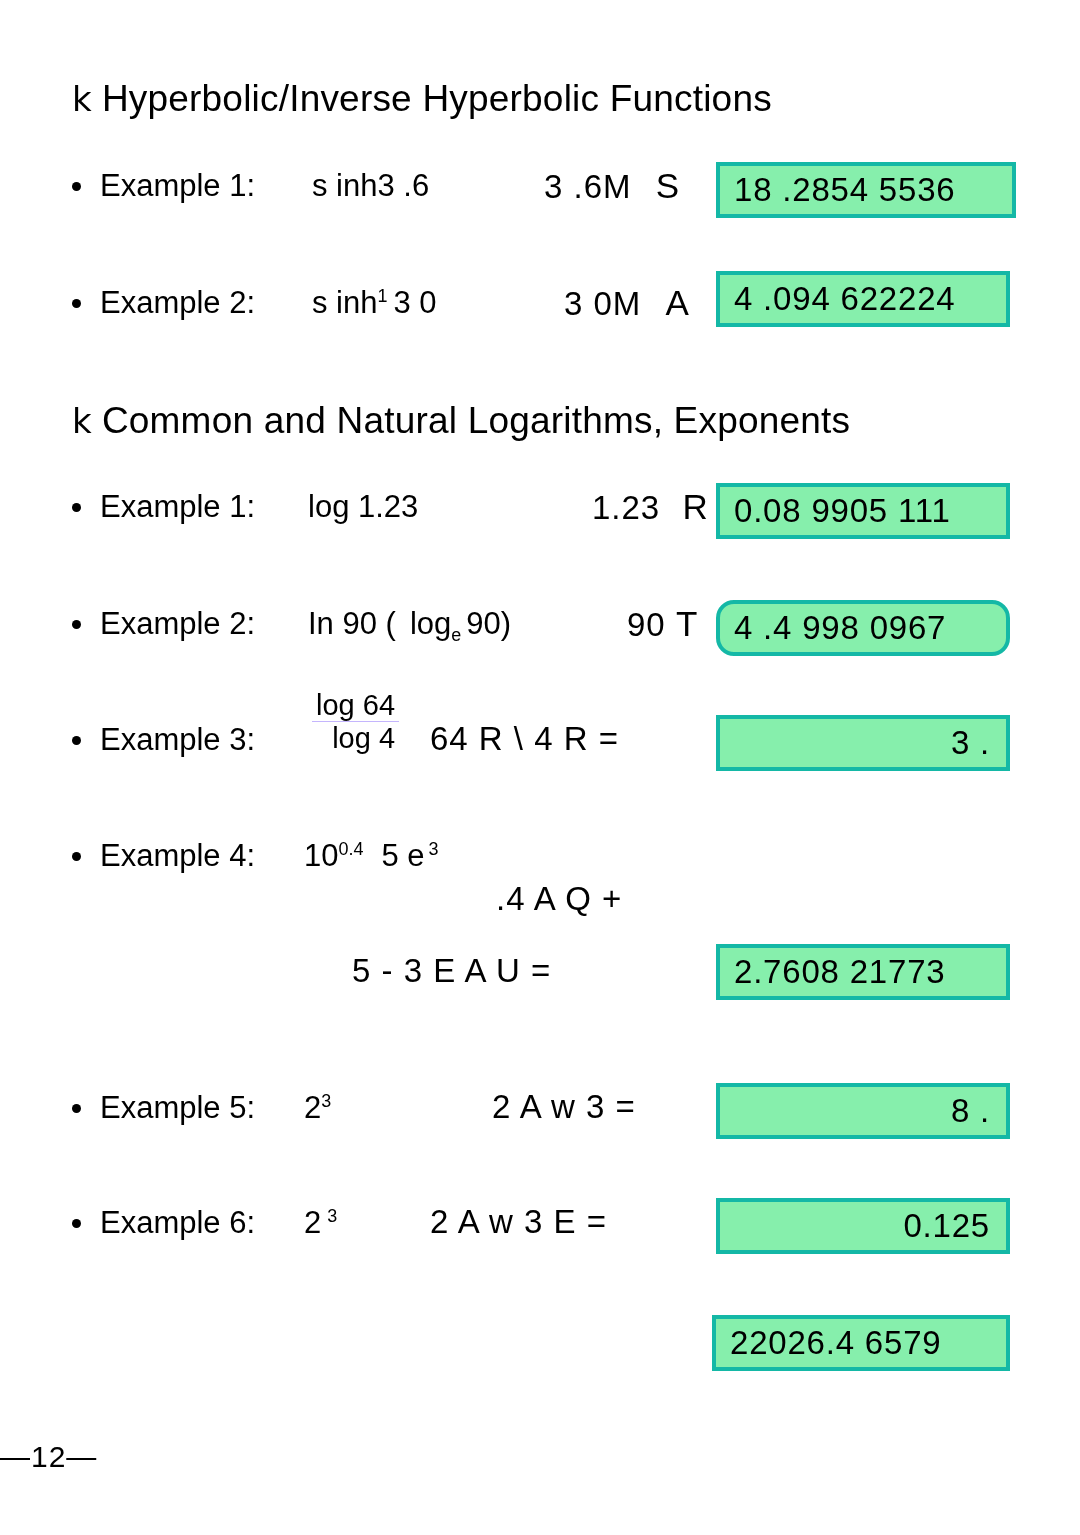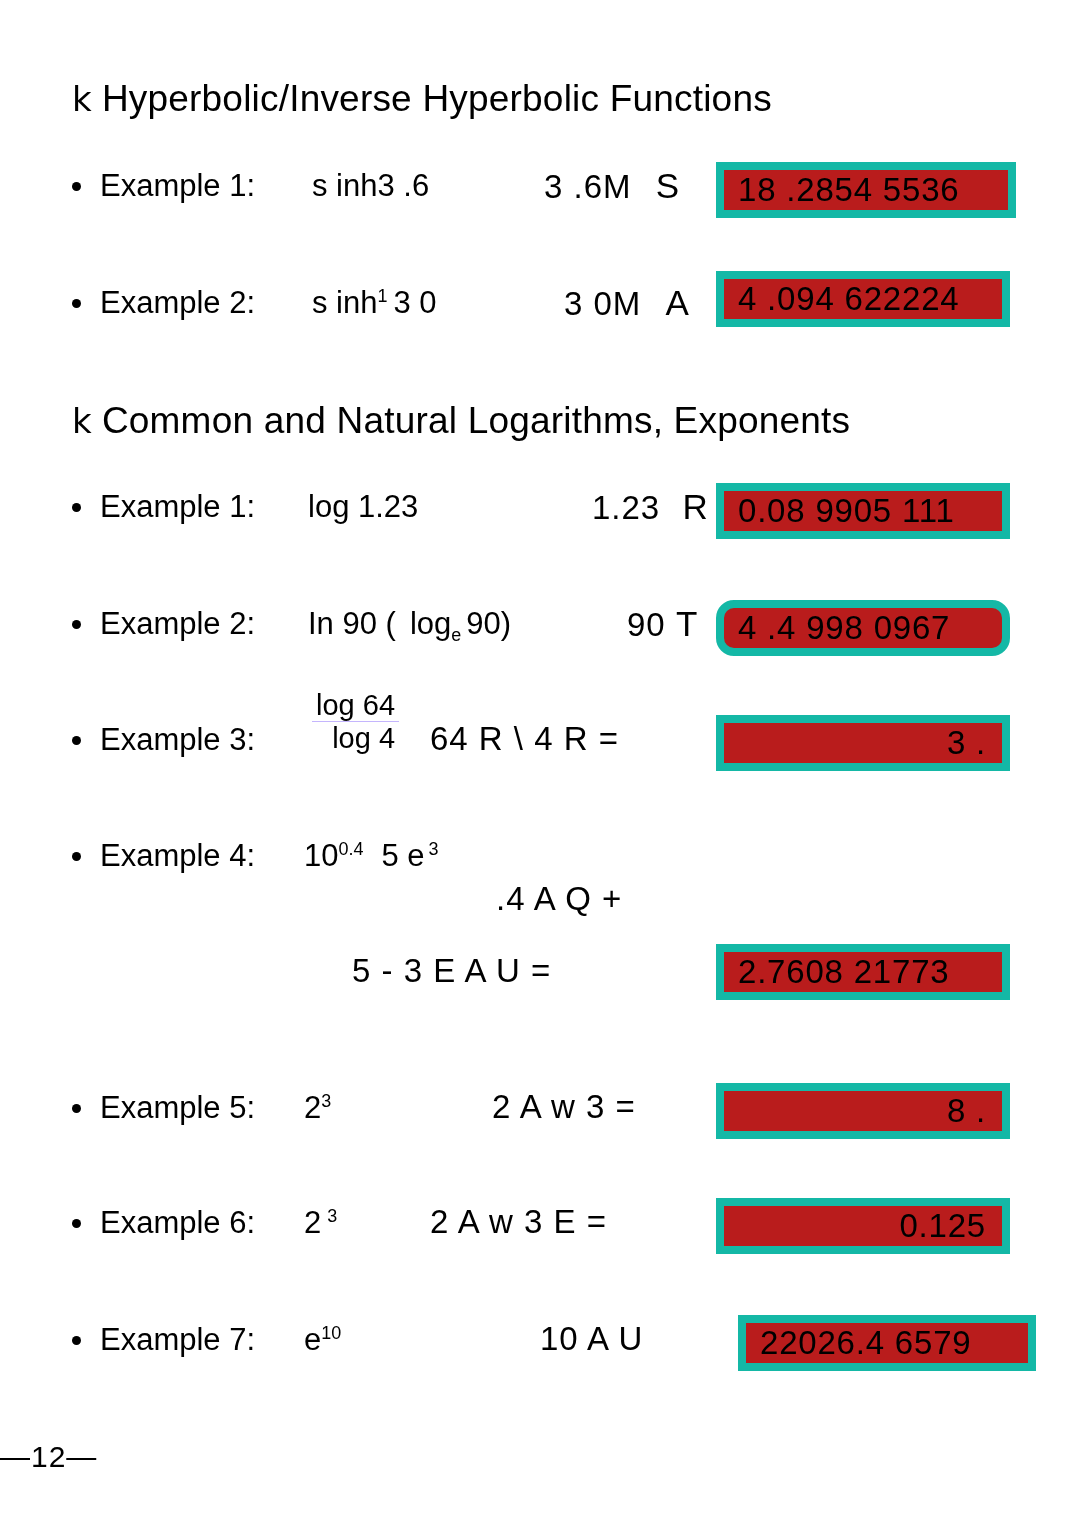--- a/index.html
+++ b/index.html
@@ -75,22 +75,22 @@
     vertical-align: super;
   }
   sub {
     font-size: 0.58em;
     vertical-align: sub;
   }
 
   
   .answer {
     position: absolute;
-    border: 8px solid #14b8a6;
-    background: #b91c1c;
+    border: 4px solid #14b8a6;
+    background: #86efac;
     box-sizing: border-box;
     font-size: 33px;
     display: flex;
     align-items: center;
     white-space: nowrap;
     letter-spacing: 0.8px;
     text-align: right;
   }
   .answer.left { justify-content: flex-start; padding-left: 14px; }
   .answer.right { justify-content: flex-end; padding-right: 16px; }
@@ -218,25 +218,17 @@
   <div class="row" style="left:72px; top:1205px; width:960px;">
     <span class="bullet"></span>
     <span class="label">Example 6:</span>
     <span class="expr" style="left:232px; top:0;">
       <span>2</span><sup style="padding-left:6px;">3</sup>
     </span>
     <span class="keys" style="left:358px; top:-2px;">2 A   w  3 E   =</span>
   </div>
   <div class="answer right" style="left:716px; top:1198px; width:294px; height:56px;">0.125</div>
 
-  <div class="row" style="left:72px; top:1322px; width:960px;">
-    <span class="bullet"></span>
-    <span class="label">Example 7:</span>
-    <span class="expr" style="left:232px; top:0;">
-      <span>e</span><sup>10</sup>
-    </span>
-    <span class="keys" style="left:468px; top:-2px;">10 A   U</span>
-  </div>
-  <div class="answer left" style="left:712px; top:1315px; width:298px; height:56px;margin-left:26px;">22026.4 6579</div>
+  <div class="answer left" style="left:712px; top:1315px; width:298px; height:56px;">22026.4 6579</div>
 
   <div class="page-number" style="left:0; top:1440px;">—12—</div>
 
 </div>
 
 </body></html>

